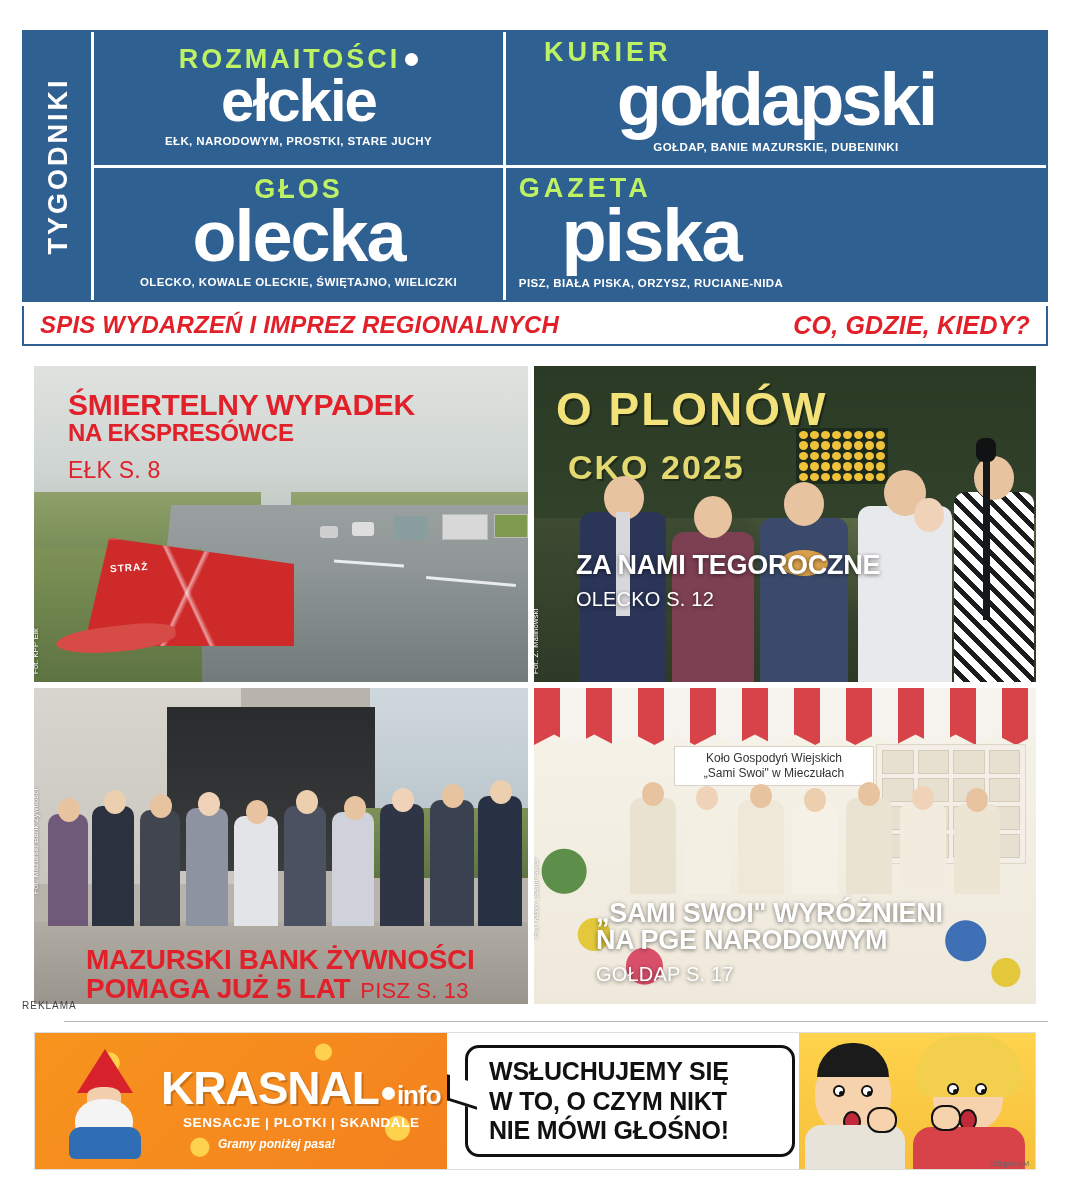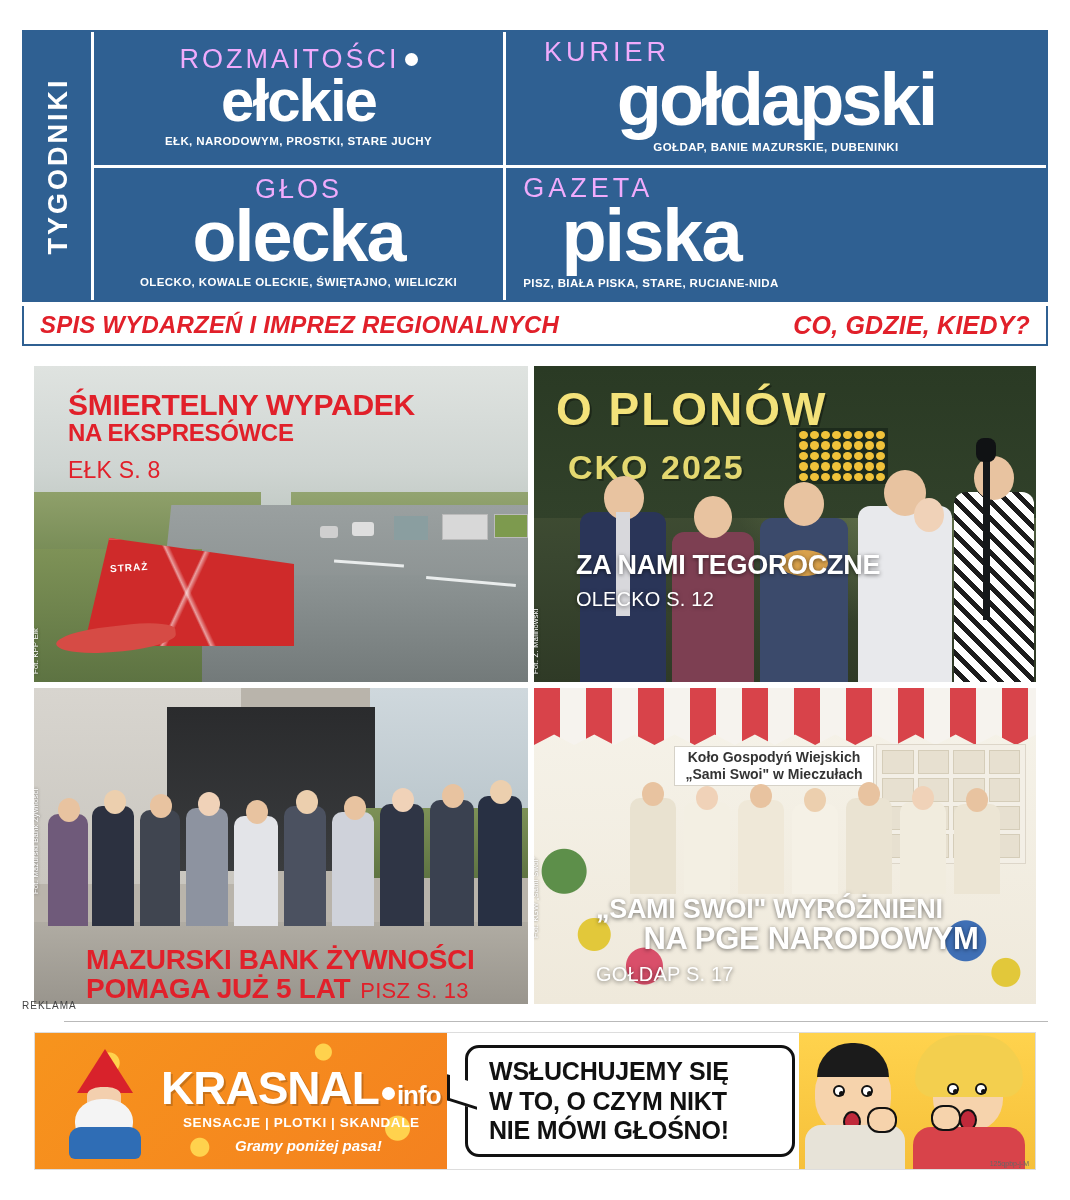--- a/index.html
+++ b/index.html
@@ -53,22 +53,22 @@
     background: #2f6092;
     position: relative;
     display: flex;
     flex-direction: column;
     align-items: center;
     justify-content: center;
     padding: 6px 10px 10px 10px;
     overflow: hidden;
   }
   .kicker {
-    color: #f0abfc;
-    font-weight: normal;
+    color: #bef264;
+    font-weight: bold;
     letter-spacing: 3px;
     font-size: 27px;
     line-height: 1;
   }
   .kicker.small-sp { letter-spacing: 4px; }
   .bigname {
     color: #ffffff;
     font-weight: bold;
     line-height: 0.92;
     letter-spacing: -2px;
@@ -313,21 +313,21 @@
     content:"";
     position:absolute; left:0; bottom:-14px; width:100%; height:16px;
     background: repeating-linear-gradient(90deg, #d8434a 0 26px, #f6f3ee 26px 52px);
     clip-path: polygon(0 0,100% 0,100% 35%, 96% 100%, 92% 35%, 88% 100%, 84% 35%, 80% 100%, 76% 35%, 72% 100%, 68% 35%, 64% 100%, 60% 35%, 56% 100%, 52% 35%, 48% 100%, 44% 35%, 40% 100%, 36% 35%, 32% 100%, 28% 35%, 24% 100%, 20% 35%, 16% 100%, 12% 35%, 8% 100%, 4% 35%, 0 100%);
   }
   .kgw-sign {
     position:absolute; left: 140px; top: 58px; width: 200px; height: 40px;
     background:#ffffff; border:1px solid #d6d2c8;
     display:flex; flex-direction:column; align-items:center; justify-content:center;
   }
-  .kgw-sign span { font-size: 14px; color:#333; font-weight:bold; line-height:1.25; }
+  .kgw-sign span { font-size: 12px; color:#333; font-weight:normal; line-height:1.25; }
   .shelfwall {
     position:absolute; right: 10px; top: 56px; width: 150px; height: 120px;
     background: #f3efe6; border:1px solid #ddd6c9;
     display:grid; grid-template-columns: repeat(4, 1fr); grid-template-rows: repeat(4,1fr); gap:4px; padding:5px;
   }
   .shelfwall i { display:block; background:#e7e0d0; border:1px solid #d5cdb9; }
 
   
   .reklama-label {
     position: absolute; left: 22px; top: 1000px;
@@ -382,22 +382,22 @@
   .krasnal .k-dot {
     display:inline-block; width: 13px; height: 13px; background:#fff; border-radius:50%;
     margin: 0 2px 0 3px; vertical-align: 4px;
   }
   .krasnal .info { font-size: 26px; }
   .ad-tag {
     position:absolute; left: 148px; top: 82px;
     color:#ffffff; font-size: 13.5px; letter-spacing: 0.6px; font-weight: bold;
   }
   .ad-slogan {
-    position:absolute; left: 200px; top: 104px;
-    color:#ffffff; font-style: italic; font-weight:bold; font-size: 15px;
+    position:absolute; left: 183px; top: 104px;
+    color:#ffffff; font-style: italic; font-weight:bold; font-size: 12px;
   }
   .ad-right {
     flex: 1; position: relative;
     background: #ffffff;
   }
   .bubble {
     position:absolute; left: 18px; top: 12px; width: 330px; height: 112px;
     background: #ffffff; border: 3px solid #111; border-radius: 14px;
   }
   .bubble-tail {
@@ -461,21 +461,21 @@
       <div class="mast-cell">
         <div class="kicker">GŁOS</div>
         <div class="bigname n-olecka">olecka</div>
         <div class="towns">OLECKO, KOWALE OLECKIE, ŚWIĘTAJNO, WIELICZKI</div>
       </div>
 
       <div class="mast-cell">
         <div style="margin-right:250px; display:flex; flex-direction:column; align-items:center;">
           <div class="kicker small-sp" style="align-self:flex-start;">GAZETA</div>
           <div class="bigname n-piska">piska</div>
-          <div class="towns">PISZ, BIAŁA PISKA, STARE, RUCIANE-NIDA</div>
+          <div class="towns">PISZ, BIAŁA PISKA, ORZYSZ, RUCIANE-NIDA</div>
         </div>
       </div>
 
     </div>
   </div>
 
   <div class="redbar">
     <div class="rb rb-right">SPIS WYDARZEŃ I IMPREZ REGIONALNYCH</div>
     <div class="rb">CO, GDZIE, KIEDY?</div>
   </div>
@@ -671,21 +671,21 @@
         <div style="position:absolute; left:270px; bottom:0; width:46px; height:92px; background:#f1ecde; border-radius:10px 10px 0 0;"></div>
         <div style="position:absolute; left:282px; bottom:84px; width:22px; height:24px; background:#f0d2b8; border-radius:50%;"></div>
         <div style="position:absolute; left:324px; bottom:0; width:46px; height:90px; background:#ece5d4; border-radius:10px 10px 0 0;"></div>
         <div style="position:absolute; left:336px; bottom:82px; width:22px; height:24px; background:#e8c3a0; border-radius:50%;"></div>
       </div>
 
       <div class="credit" style="left:6px; bottom:66px;">Fot. KGW „Sami Swoi"</div>
 
       <div class="headline-box" style="left:62px; bottom:18px; width:430px;">
         <div class="hl hl-white" style="font-size:27px;">„SAMI SWOI" WYRÓŻNIENI</div>
-        <div class="hl hl-white" style="font-size:31px;text-align:center;">NA PGE NARODOWYM</div>
+        <div class="hl hl-white" style="font-size:27px;">NA PGE NARODOWYM</div>
         <div class="sub sub-white" style="font-size:20px; margin-top:8px; font-weight:normal;">GOŁDAP S. 17</div>
       </div>
     </div>
 
   </div>
 
   <div class="reklama-label">REKLAMA</div>
   <div class="reklama-rule"></div>
 
   <div class="ad">

